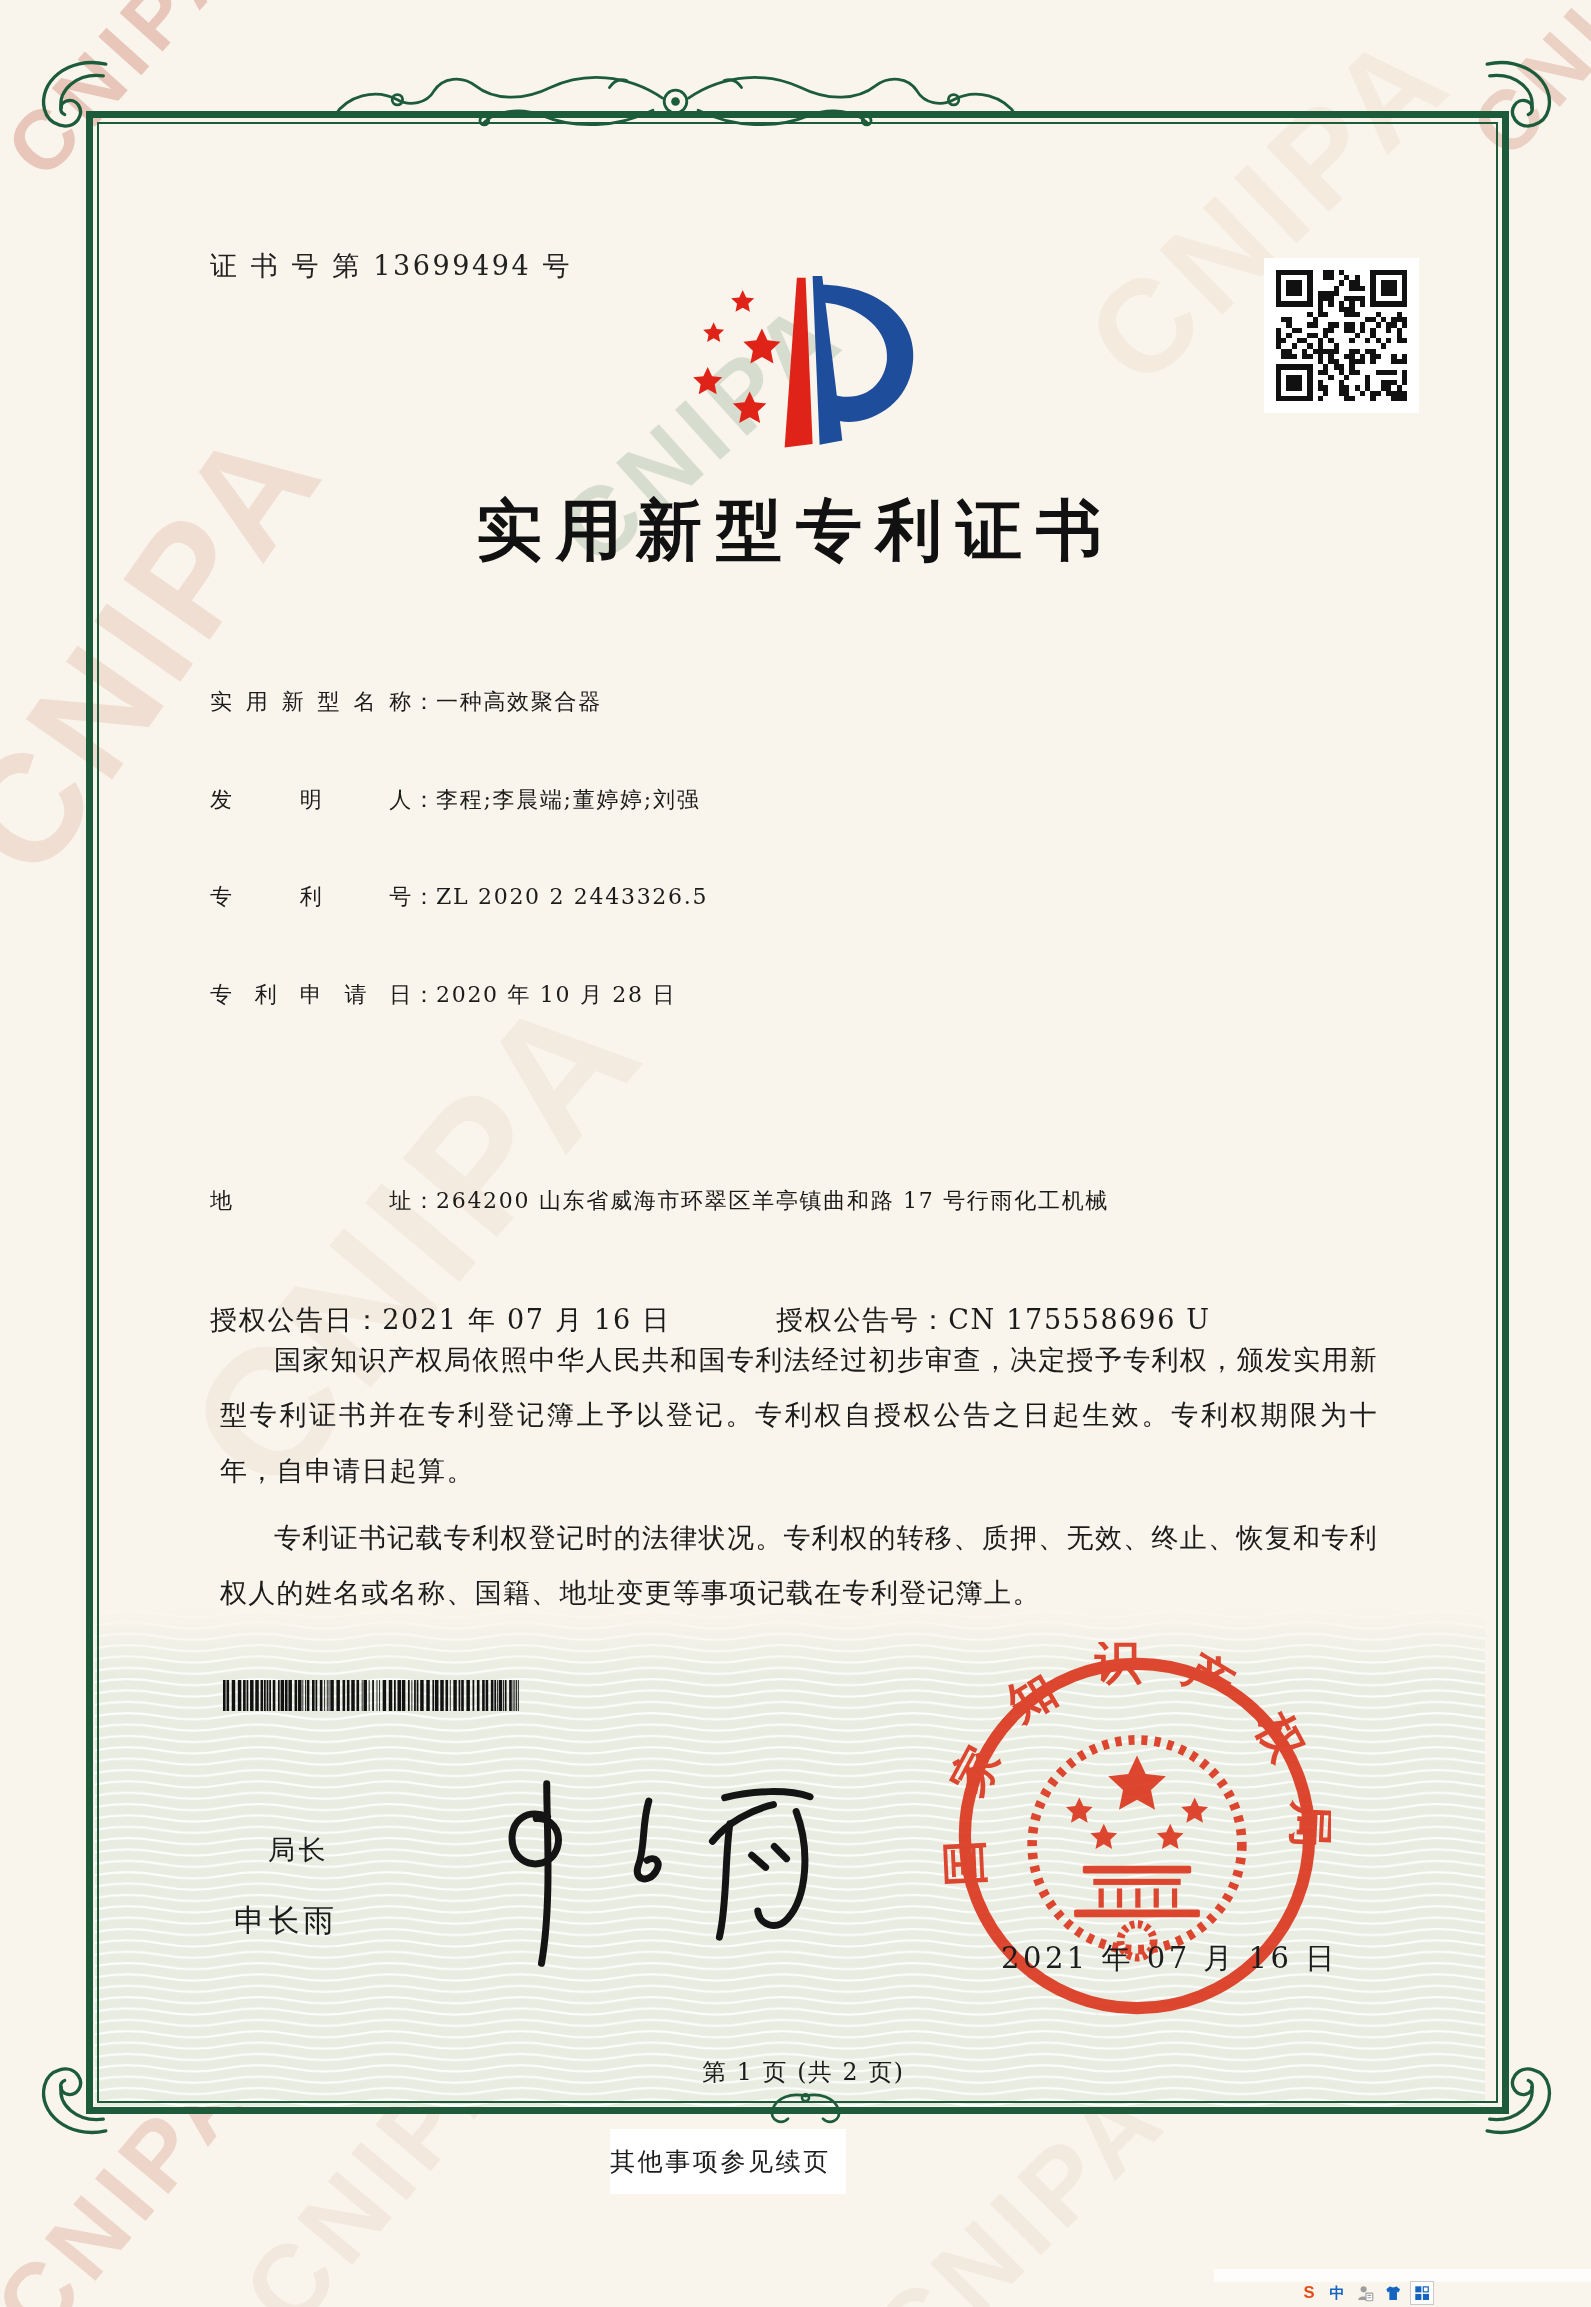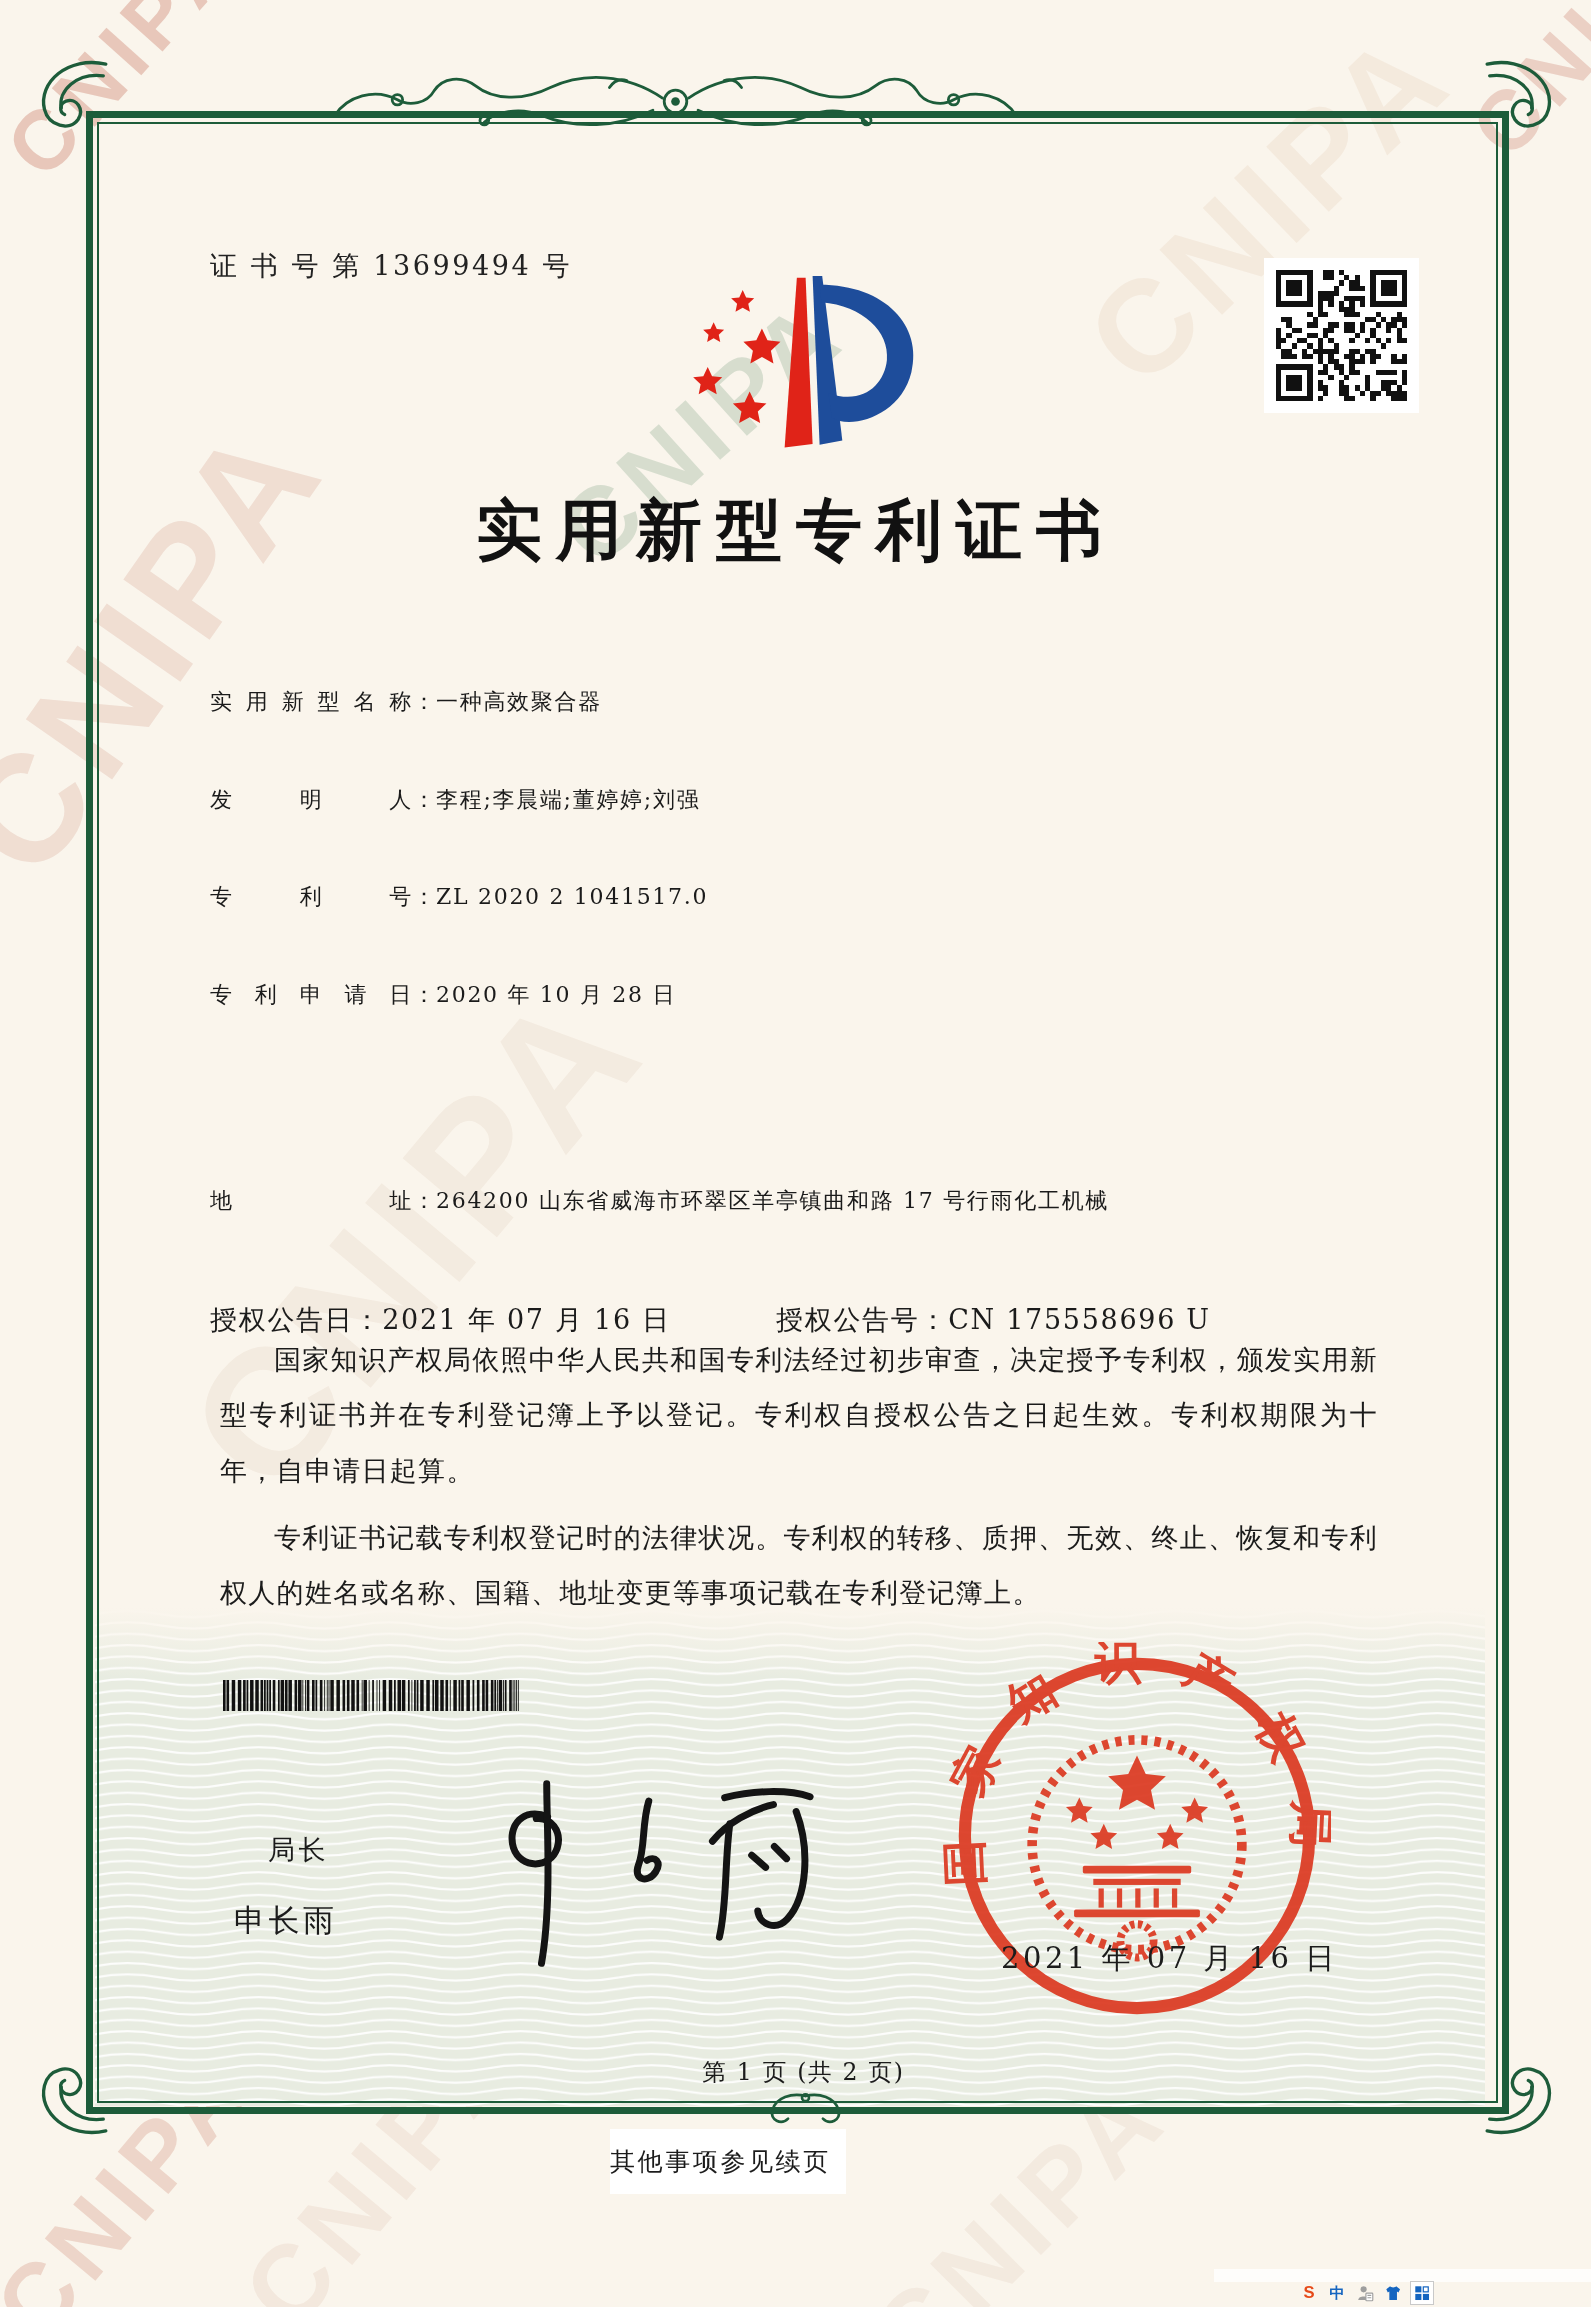--- a/index.html
+++ b/index.html
@@ -479,21 +479,21 @@
 
   <div class="title">实用新型专利证书</div>
 
   <div class="field f0">
     <span class="flabel">实用新型名称</span><span class="fcolon">：</span><span class="fvalue">一种高效聚合器</span>
   </div>
   <div class="field f1">
     <span class="flabel">发明人</span><span class="fcolon">：</span><span class="fvalue">李程;李晨端;董婷婷;刘强</span>
   </div>
   <div class="field f2">
-    <span class="flabel">专利号</span><span class="fcolon">：</span><span class="fvalue">ZL 2020 2 1041517.0</span>
+    <span class="flabel">专利号</span><span class="fcolon">：</span><span class="fvalue">ZL 2020 2 2443326.5</span>
   </div>
   <div class="field f3">
     <span class="flabel">专利申请日</span><span class="fcolon">：</span><span class="fvalue">2020 年 10 月 28 日</span>
   </div>
   <div class="field f5">
     <span class="flabel">地址</span><span class="fcolon">：</span><span class="fvalue">264200  山东省威海市环翠区羊亭镇曲和路 17 号行雨化工机械</span>
   </div>
 
   <div class="grant-row">
     <span class="grant-pair1"><span>授权公告日</span><span>：</span><span>2021 年 07 月 16 日</span></span><span class="grant-pair2"><span>授权公告号</span><span>：</span><span>CN 175558696 U</span></span>

